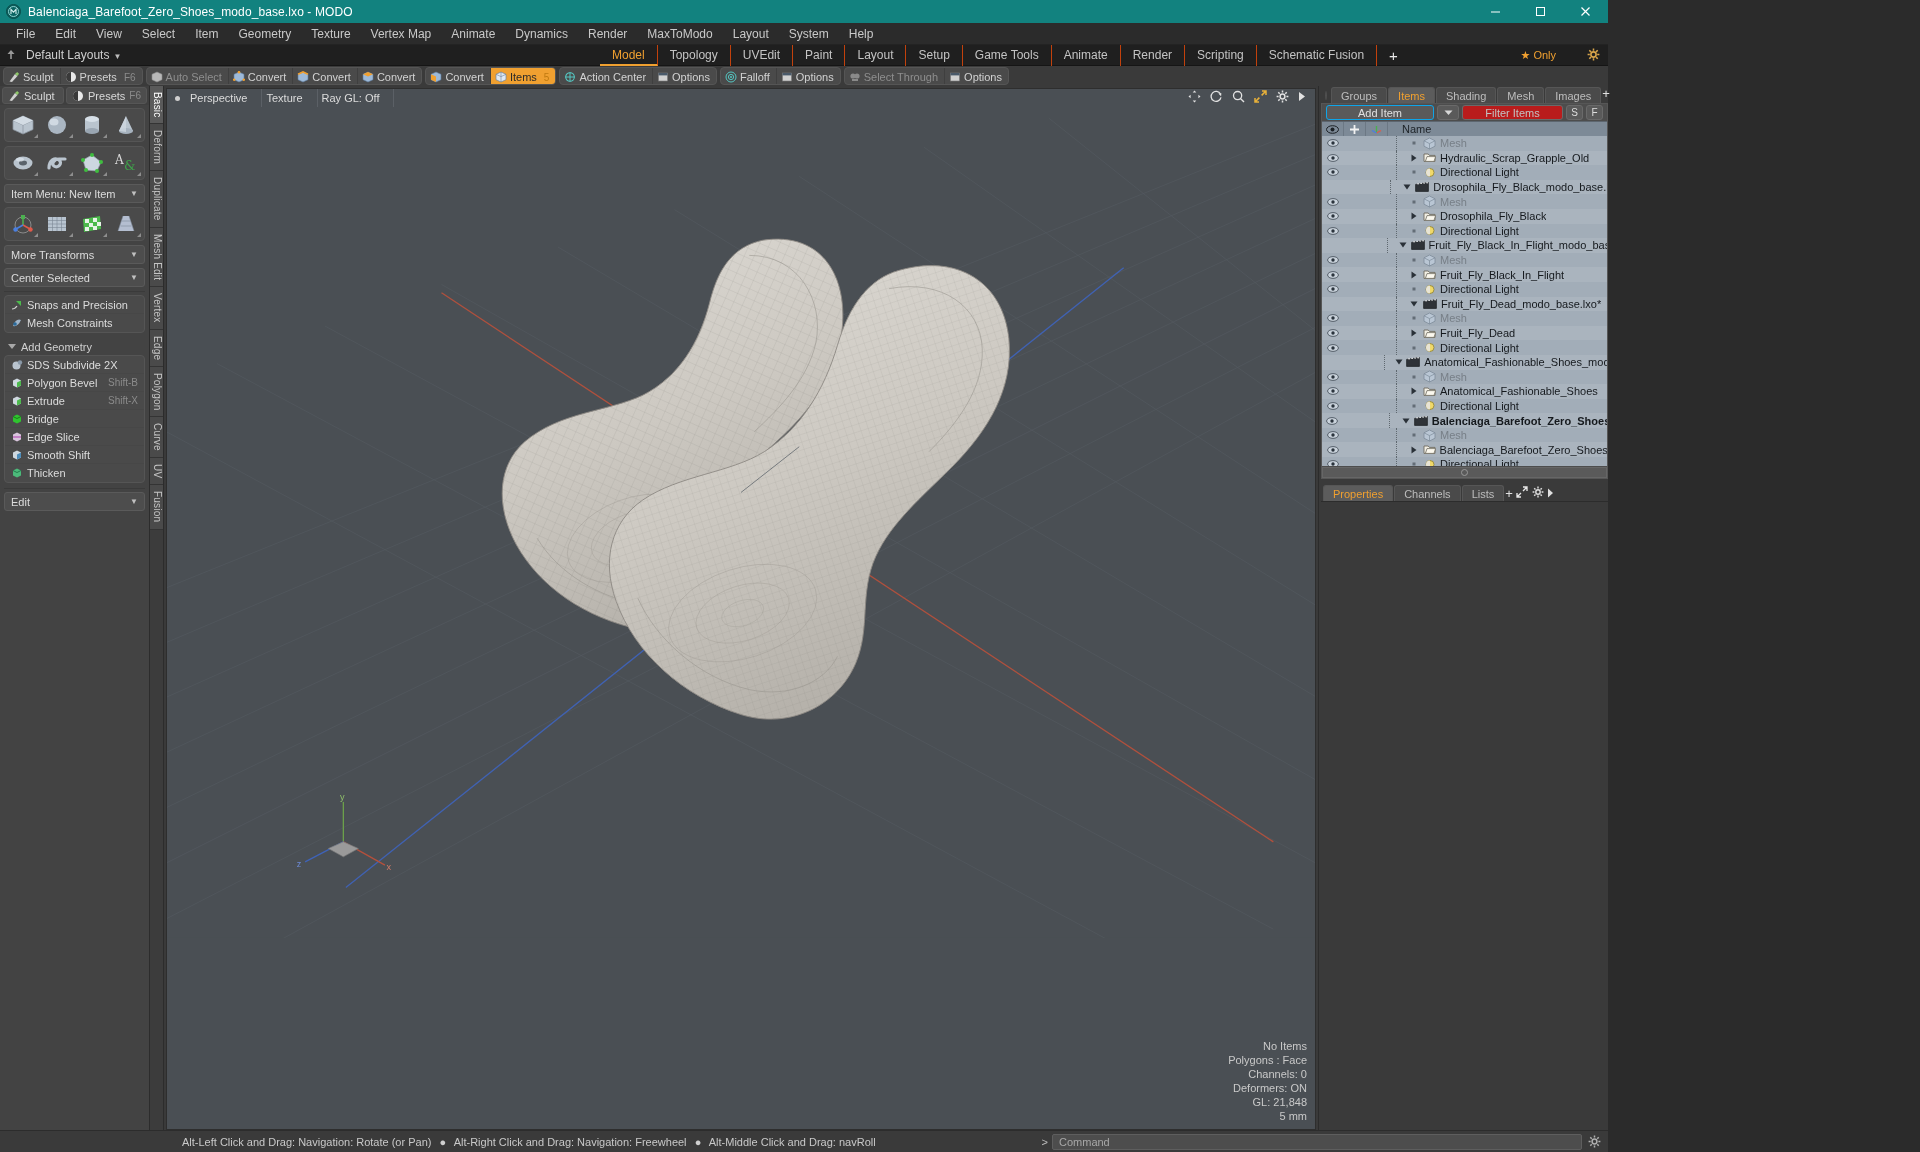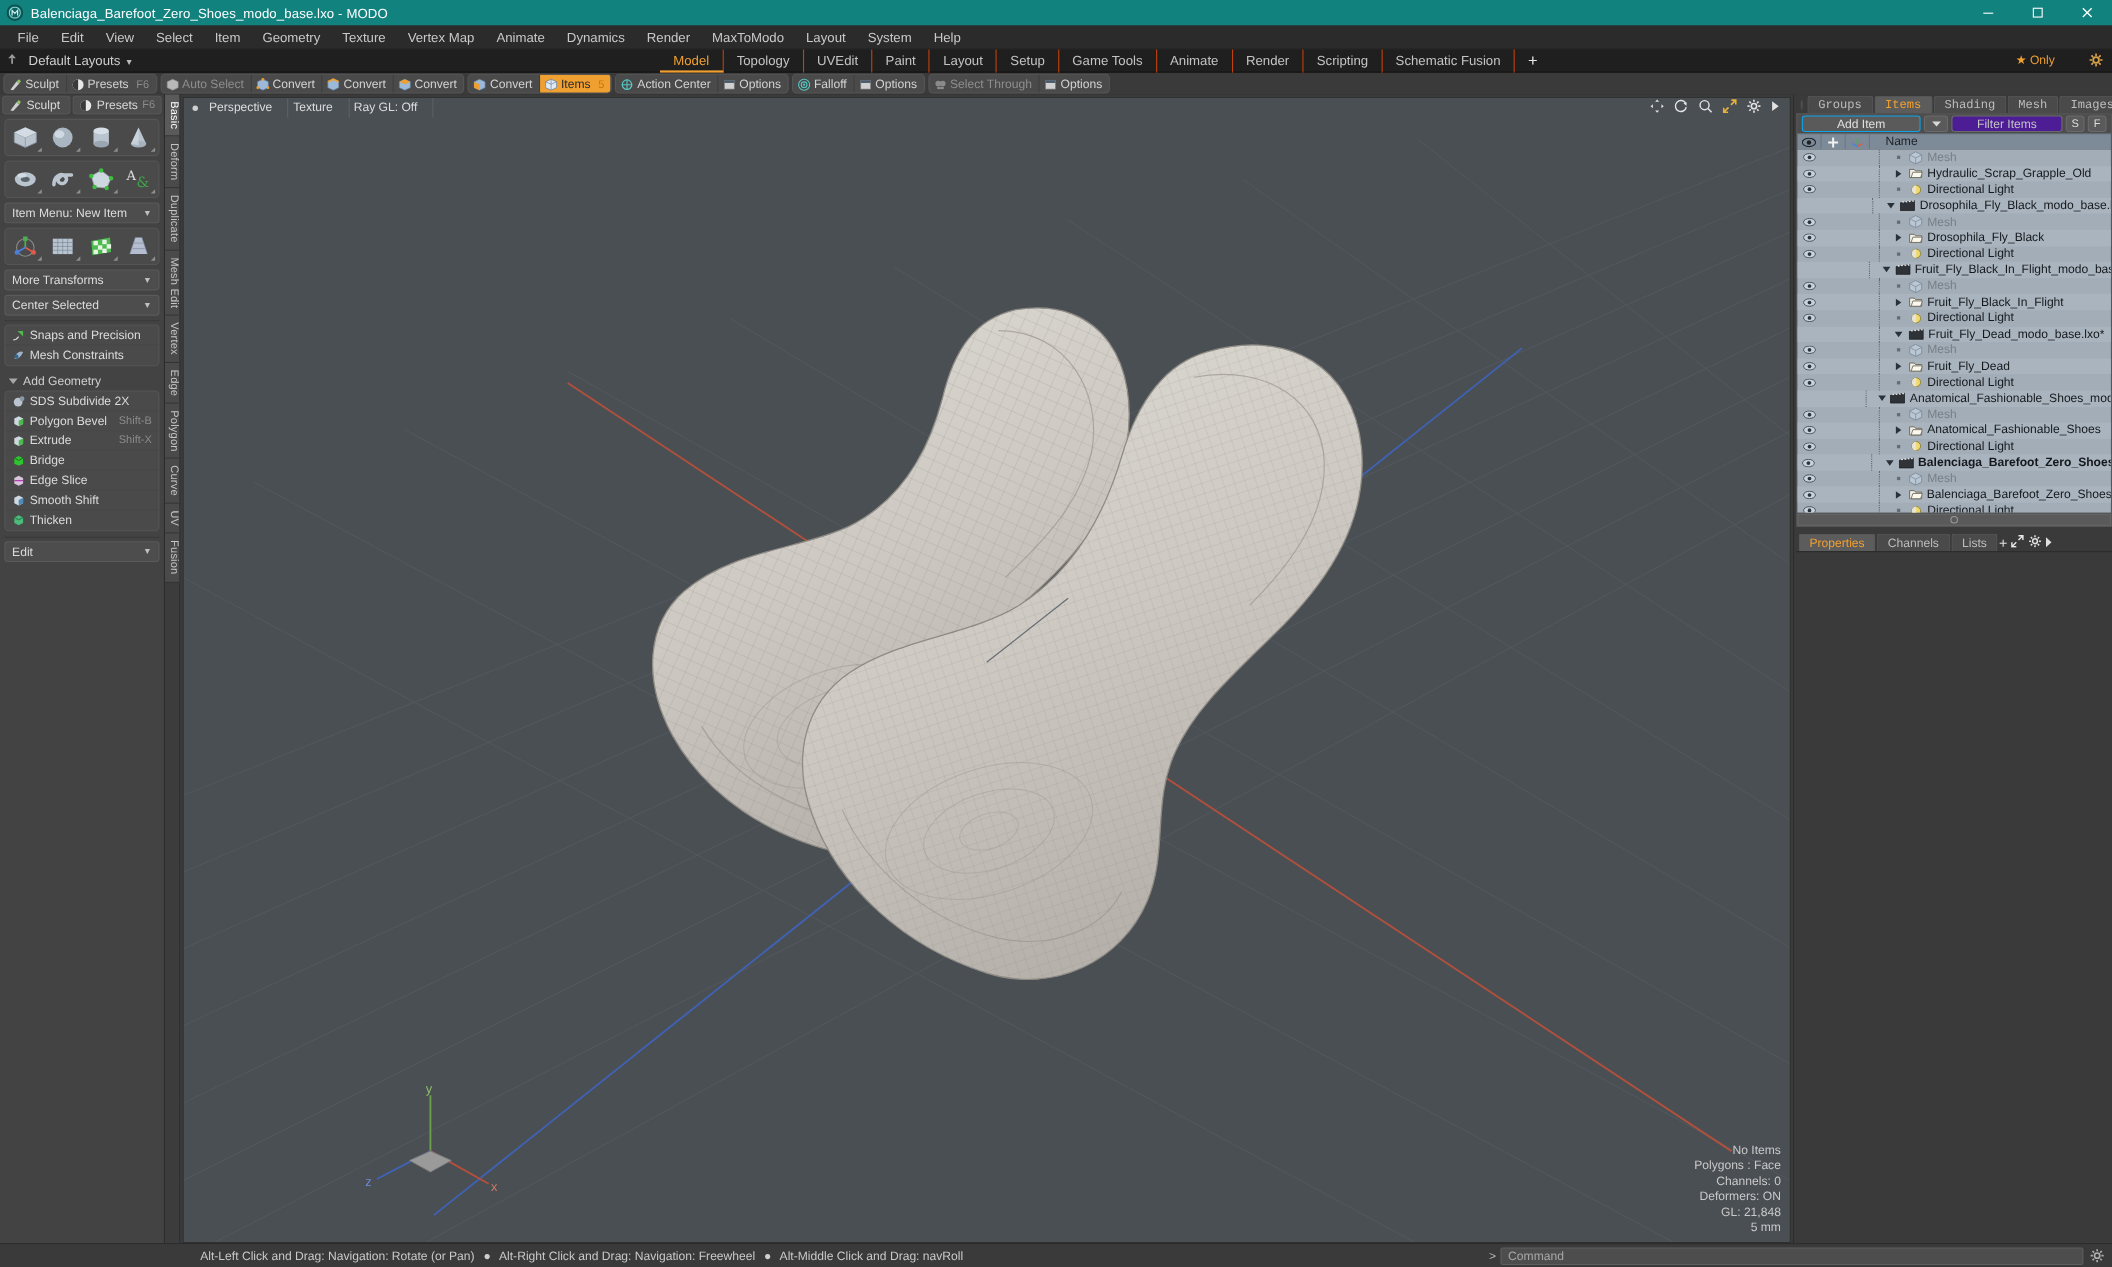--- a/index.html
+++ b/index.html
@@ -2,21 +2,21 @@
 <html><head>
 <meta charset="utf-8">
 <style>
   * { box-sizing: border-box; margin:0; padding:0; }
   html,body { width:1920px; height:1152px; overflow:hidden; }
   body {
     font-family: "Liberation Sans", sans-serif;
     background:#2b2b2b; color:#c8c8c8; font-size:12px;
     -webkit-font-smoothing: antialiased;
   }
-  .app { width:1920px; height:1152px; display:flex; flex-direction:column; position:relative; }
+  .app { width:1608px; height:1152px; display:flex; flex-direction:column; position:relative; }
 
   
   .titlebar {
     height:23px; background:#12827f; display:flex; align-items:center;
     flex:0 0 23px; color:#ffffff; font-size:12px; position:relative;
   }
   .titlebar .appicon {
     width:15px;height:15px;border-radius:50%;background:#0c5f5d;margin:0 7px 0 6px;
     display:flex;align-items:center;justify-content:center;font-size:10px;color:#cfe9e8;
     border:1px solid #0a4e4c;
@@ -122,37 +122,37 @@
          border-right:1px solid #5b6066; }
   .vp-head .icons { margin-left:auto; display:flex; gap:9px; padding-right:9px; align-items:center; }
   .vpstats { position:absolute; right:8px; bottom:6px; text-align:right; font-size:11px;
              color:#c9c9c9; line-height:14px; }
   .gridbg { position:absolute; inset:0; }
 
   
   .rightpanel { width:290px; flex:0 0 290px; background:#3a3a3a; display:flex;
                 flex-direction:column; border-left:1px solid #2c2c2c; padding-left:2px; }
   .tabbar { height:17px; display:flex; align-items:flex-end; background:#3a3a3a; gap:0;
-            padding-left:2px;font-family:Liberation Mono, monospace; }
+            padding-left:2px; }
   .tabbar .circ { width:9px;height:9px;border-radius:50%;background:#222; margin:0 4px 3px 2px;
                   border:1px solid #4f4f4f; }
   .tb { padding:0 9px; height:16px; line-height:16px; font-size:11px; color:#bdbdbd;
         background:#4a4a4a; border:1px solid #565656; border-bottom:none;
         border-radius:3px 3px 0 0; margin-right:1px; }
   .tb.act { color:#f0a030; background:#5c5c5c; }
   .tabbar .tools { margin-left:auto; display:flex; gap:6px; align-items:center;
                    padding:0 5px 2px 0; }
   .panelbody { flex:0 0 auto; background:#4d4d4d; border:1px solid #565656; }
   .ctlrow { height:17px; display:flex; align-items:center; gap:3px; padding:2px 4px; }
   .additem { flex:0 0 108px; height:15px; background:#5a5a5a; border:1px solid #0ea5e9;
              border-radius:3px; font-size:11px; color:#e0e0e0; display:flex;
              align-items:center; justify-content:center; }
   .adddrop { width:22px; height:15px; background:#5a5a5a; border:1px solid #6a6a6a;
              border-radius:3px; display:flex; align-items:center; justify-content:center; }
-  .filterbox { flex:1; height:15px; background:#4c1d95; border:1px solid #6a6a6a;
+  .filterbox { flex:1; height:15px; background:#b91c1c; border:1px solid #6a6a6a;
                border-radius:3px; font-size:11px; color:#c3c3c3; display:flex;
                align-items:center; justify-content:center; }
   .sqbtn { width:17px; height:15px; background:#5a5a5a; border:1px solid #6a6a6a;
            border-radius:3px; font-size:10px; color:#ddd; display:flex;
            align-items:center; justify-content:center; }
   .listhdr { height:15px; background:#7d8a97; display:flex; align-items:center;
              font-size:11px; color:#1d2227; border-top:1px solid #5d666f; }
   .listhdr .c { width:22px; display:flex; align-items:center; justify-content:center;
                 border-right:1px solid #6c7884; height:15px; }
   .listhdr .nm { padding-left:14px; }

